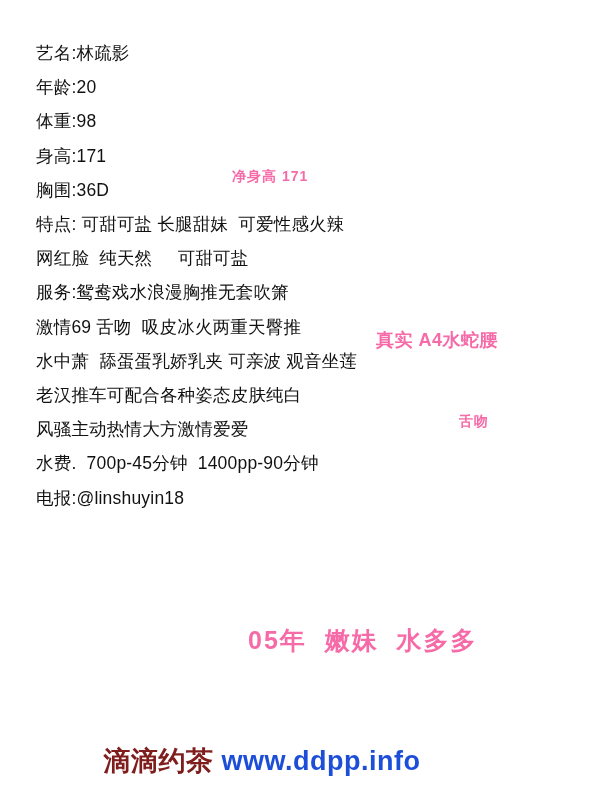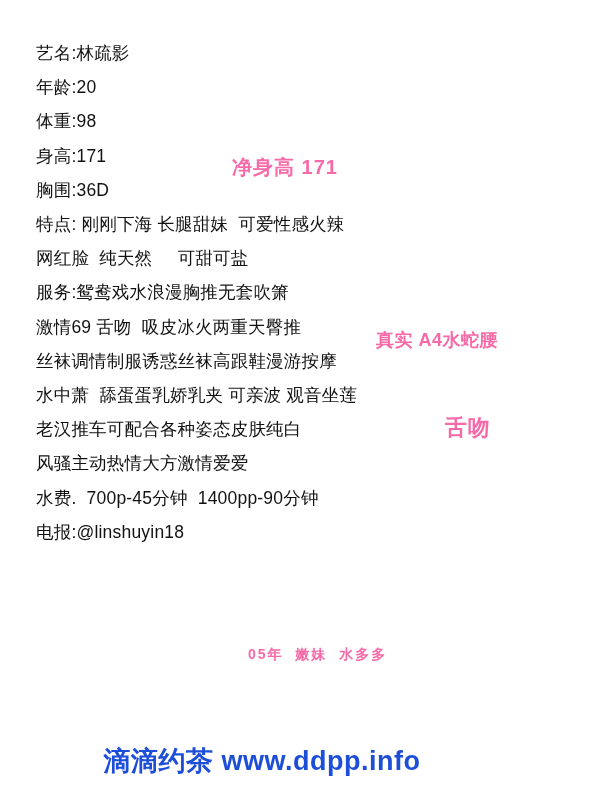--- a/index.html
+++ b/index.html
@@ -36,77 +36,76 @@
   }
   
   .note {
     position: absolute;
     color: #f76aa8;
     font-weight: bold;
     white-space: pre;
   }
   .note-1 {
     left: 232px;
-    top: 126px;
-    font-size: 20px;
+    top: 140px;
+    font-size: 14px;
     letter-spacing: 1px;
   }
   .note-2 {
     left: 376px;
     top: 300px;
     font-size: 18px;
     letter-spacing: 0.5px;
   }
   .note-3 {
-    left: 445px;
+    left: 459px;
     top: 385px;
-    font-size: 22px;
+    font-size: 14px;
     letter-spacing: 1px;
     text-align: right;
   }
   .note-4 {
     left: 248px;
-    top: 618px;
-    font-size: 14px;
+    top: 596px;
+    font-size: 25px;
     letter-spacing: 2px;
   }
   .footer {
     position: absolute;
     left: 0;
     right: 0;
     bottom: 18px;
     text-align: center;
     font-size: 27px;
     font-weight: bold;
     letter-spacing: 0.5px;
     white-space: pre;
   }
   .footer .brand {
-    color: #1d4ed8;
+    color: #7f1d1d;
   }
   .footer .url {
     color: #1d4ed8;
   }
 </style>
 </head>
 <body>
 
 <div id="page">
 
   <div class="lines">
     <div class="line">艺名:林疏影</div>
     <div class="line">年龄:20</div>
     <div class="line">体重:98</div>
     <div class="line">身高:171</div>
     <div class="line">胸围:36D</div>
-    <div class="line">特点: 刚刚下海 长腿甜妹  可爱性感火辣</div>
+    <div class="line">特点: 可甜可盐 长腿甜妹  可爱性感火辣</div>
     <div class="line">网红脸  纯天然     可甜可盐</div>
     <div class="line">服务:鸳鸯戏水浪漫胸推无套吹箫</div>
     <div class="line">激情69 舌吻  吸皮冰火两重天臀推</div>
-    <div class="line">丝袜调情制服诱惑丝袜高跟鞋漫游按摩</div>
     <div class="line">水中萧  舔蛋蛋乳娇乳夹 可亲波 观音坐莲</div>
     <div class="line">老汉推车可配合各种姿态皮肤纯白</div>
     <div class="line">风骚主动热情大方激情爱爱</div>
     <div class="line">水费.  700p-45分钟  1400pp-90分钟</div>
     <div class="line">电报:@linshuyin18</div>
   </div>
 
   <div class="note note-1">净身高 171</div>
   <div class="note note-2">真实 A4水蛇腰</div>
   <div class="note note-3">舌吻</div>

